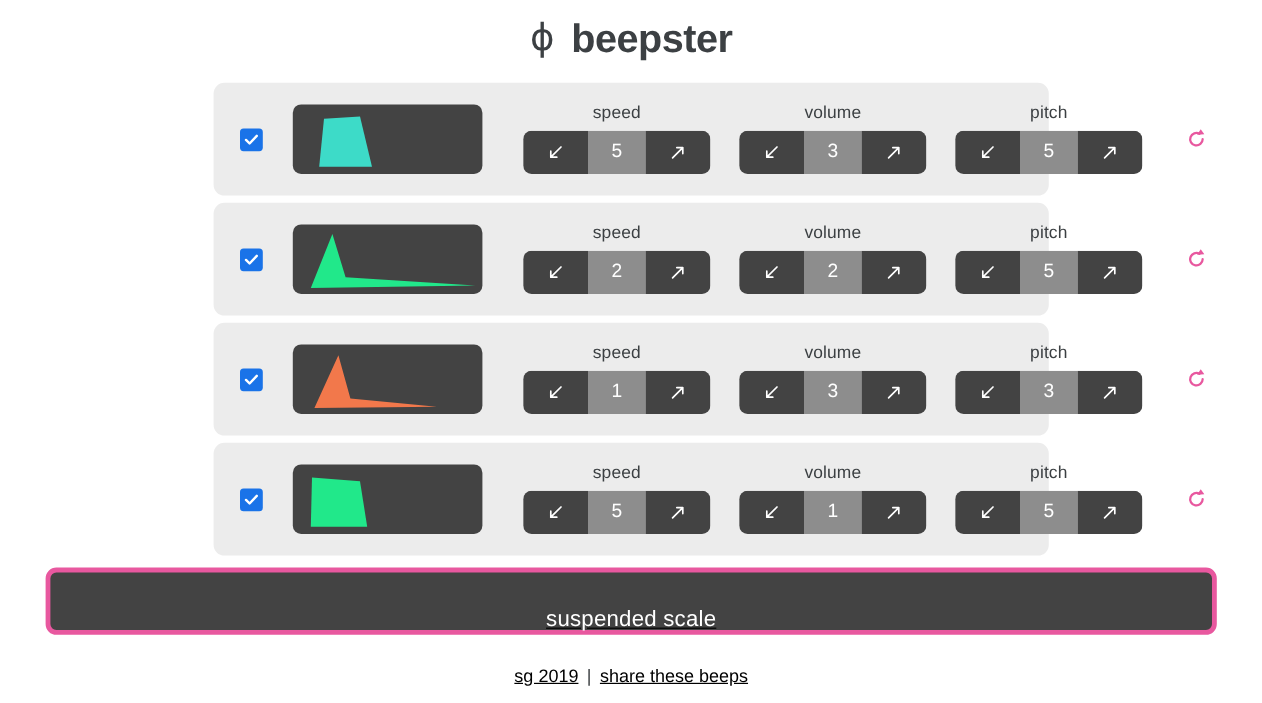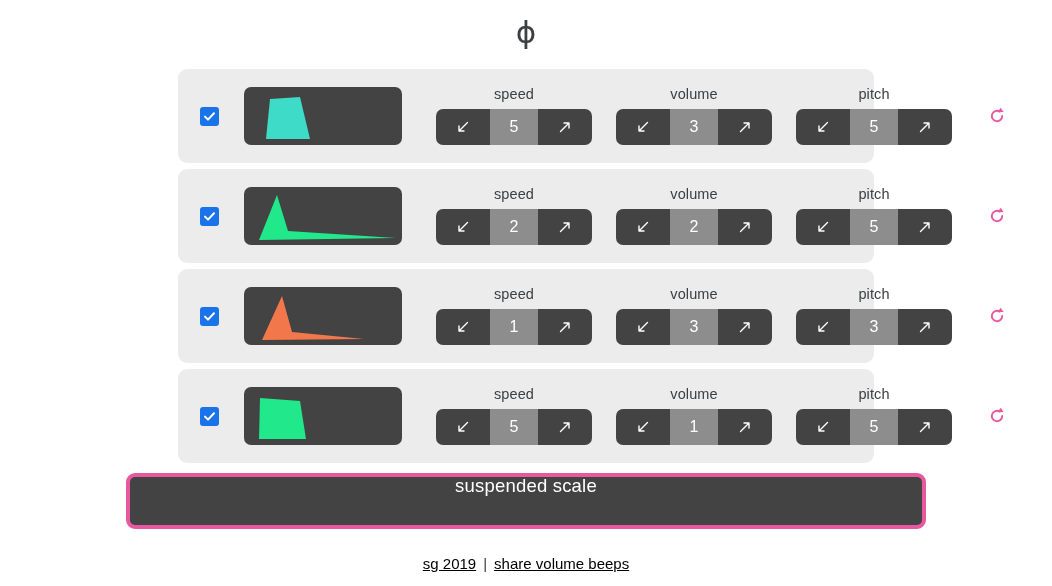--- a/index.html
+++ b/index.html
@@ -162,30 +162,31 @@
     height: 22px;
     display: flex;
     align-items: center;
     justify-content: center;
     cursor: pointer;
   }
   .reset-btn svg { display: block; }
 
   
   .scale-btn {
-    width: 800px;
+    width: 976px;
     height: 56px;
     margin: 10px auto 0 auto;
     background: #434343;
     border: 4px solid #e8589f;
     border-radius: 9px;
     display: flex;
-    align-items: flex-start;
+    align-items: flex-end;
     justify-content: center;
     cursor: pointer;
+    text-decoration: underline;
   }
   .scale-btn-label {
     color: #ffffff;
     font-size: 18.5px;
     letter-spacing: 0.2px;
     line-height: 1;
   }
 
   
   .footer {
@@ -204,20 +205,21 @@
   }
   .footer .sep { color: #3c4043; text-decoration: none; }
 </style>
 </head>
 <body>
 
 <div id="app">
 
   <div class="header">
     <span class="logo-glyph">ɸ</span>
+    <span class="app-title">beepster</span>
   </div>
 
   <div class="tracks" id="track-list">
       <div class="track-row">
         <div class="chk-wrap">
           <div class="chk">
             <svg width="13" height="13" viewBox="0 0 13 13">
               <path d="M2 6.6 L5 9.6 L11 3.2" stroke="#ffffff" stroke-width="2" fill="none" stroke-linecap="round" stroke-linejoin="round"></path>
             </svg>
           </div>
@@ -504,16 +506,16 @@
       </div>
     </div>
 
   <div class="scale-btn">
     <span class="scale-btn-label">suspended scale</span>
   </div>
 
   <div class="footer">
     <a>sg 2019</a>
     <span class="sep">|</span>
-    <a>share volume beeps</a>
+    <a>share these beeps</a>
   </div>
 
 </div>
 
 </body></html>

